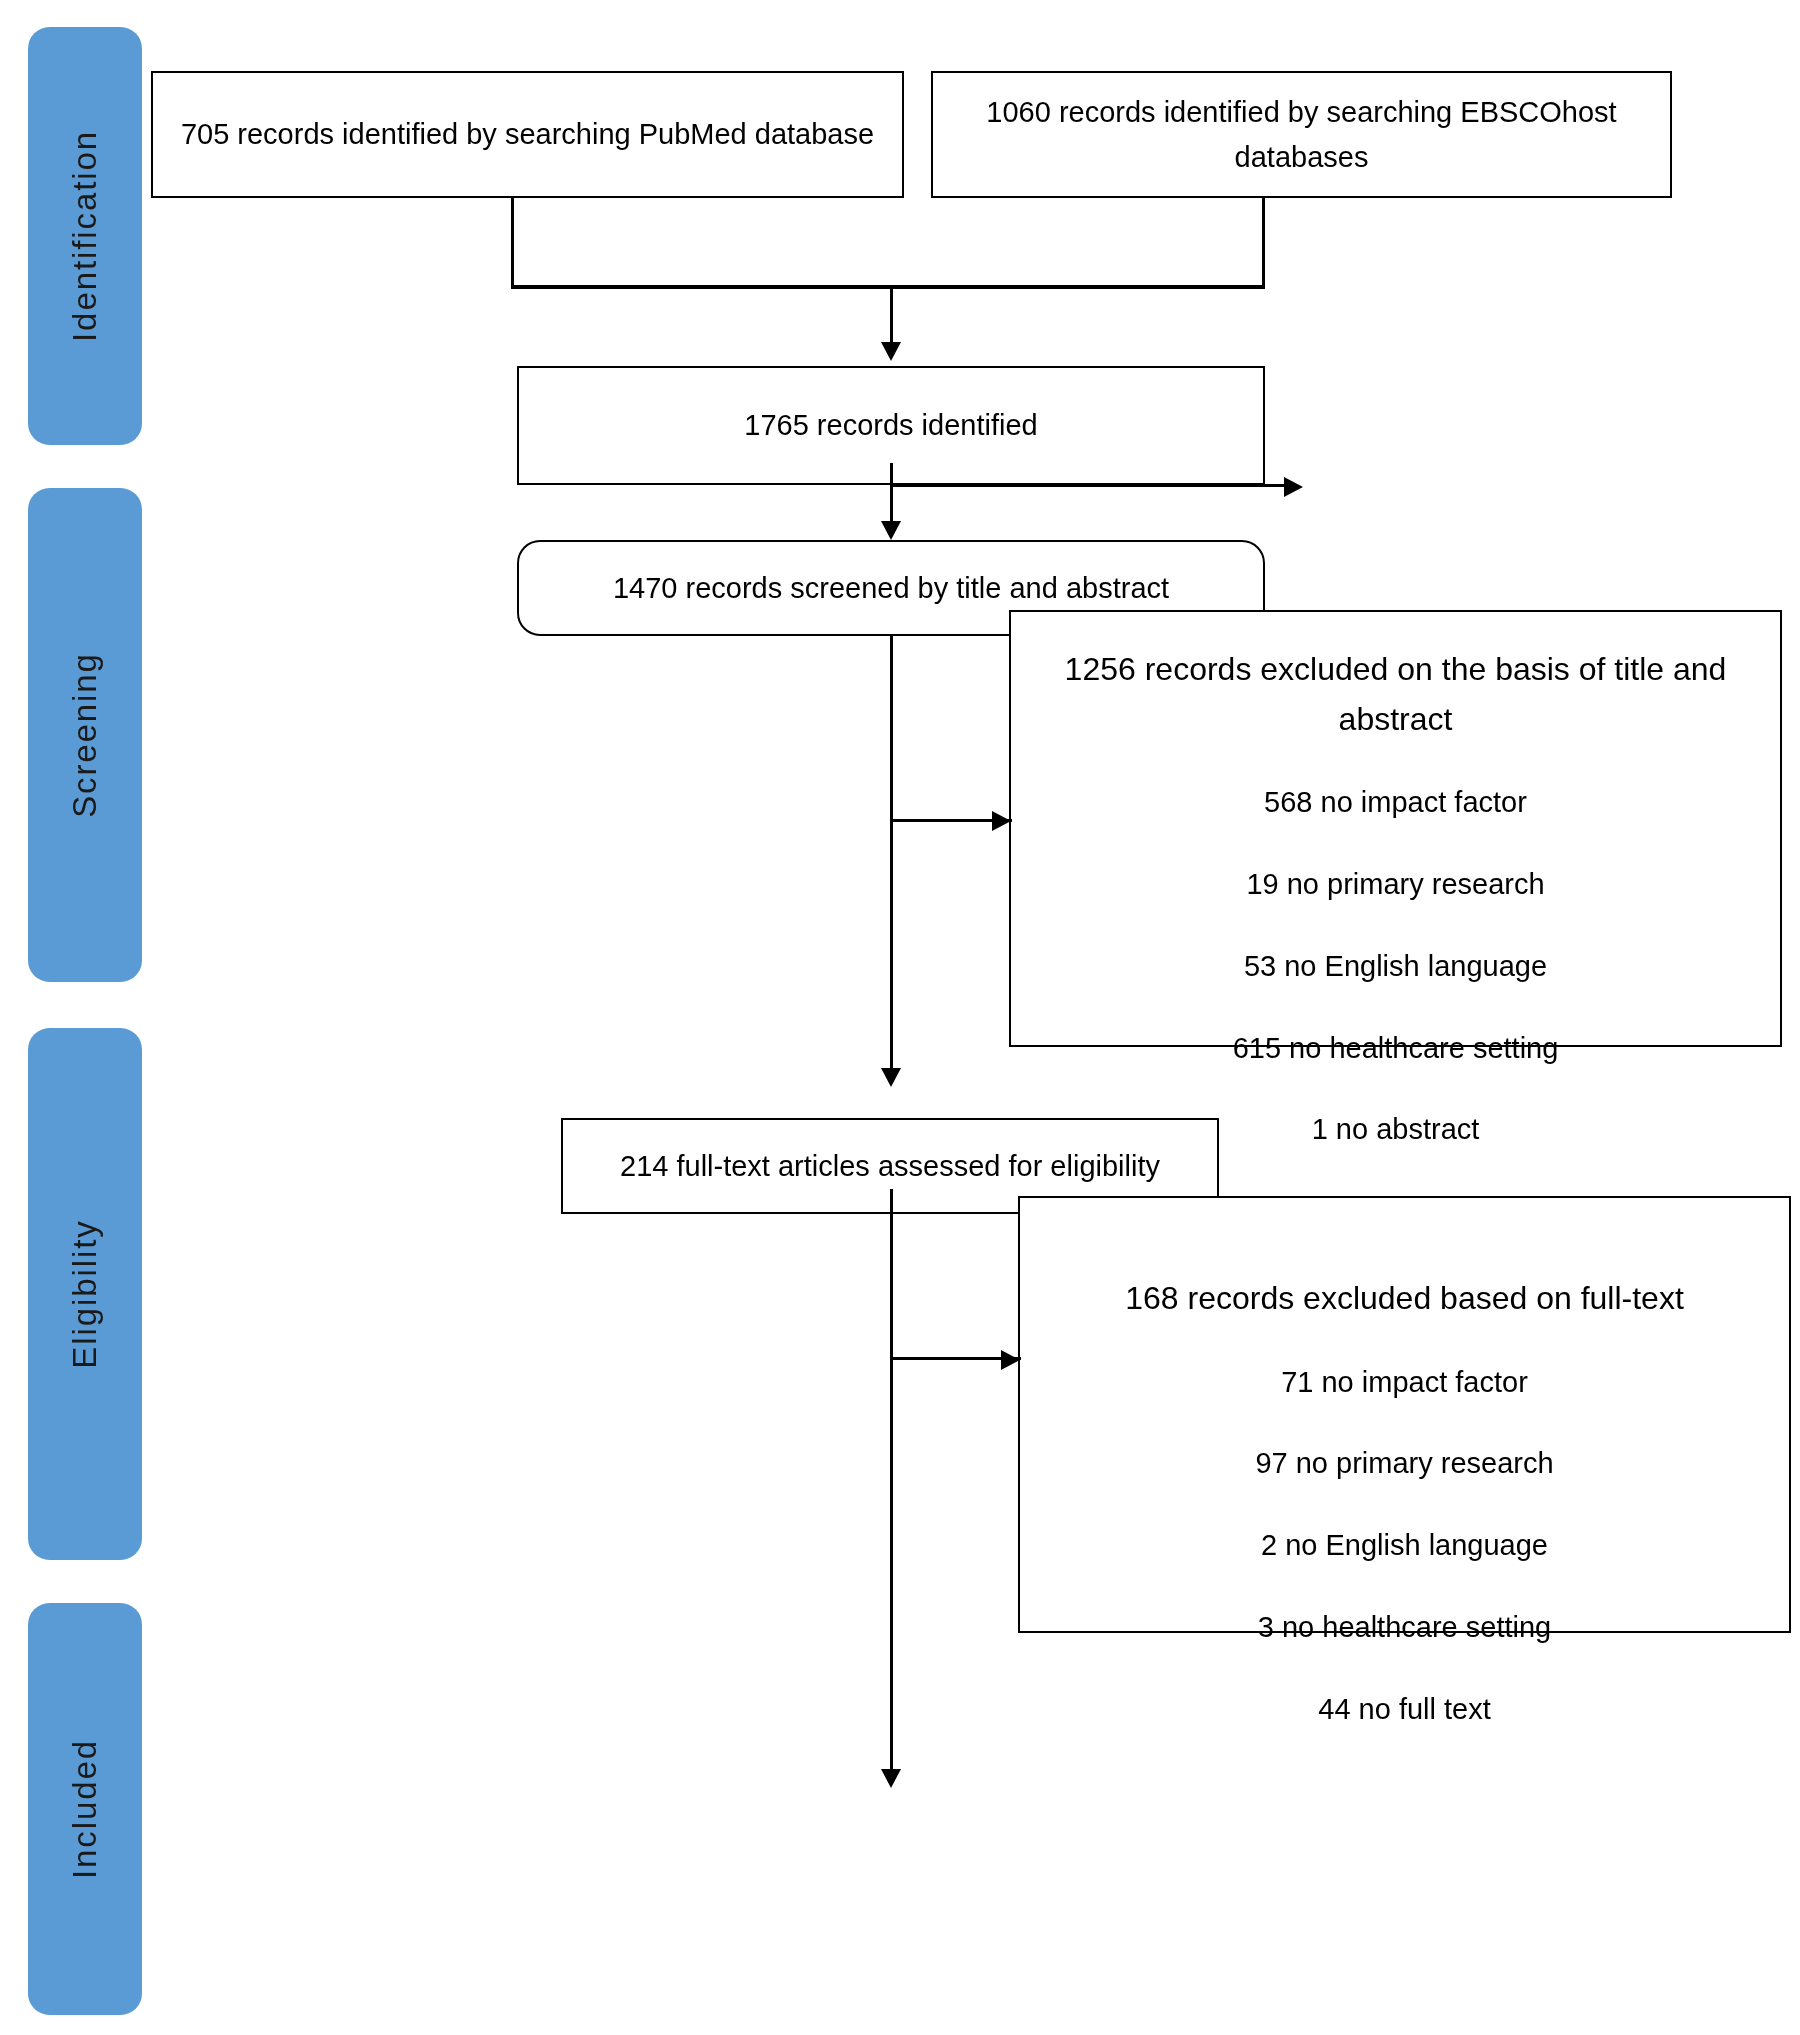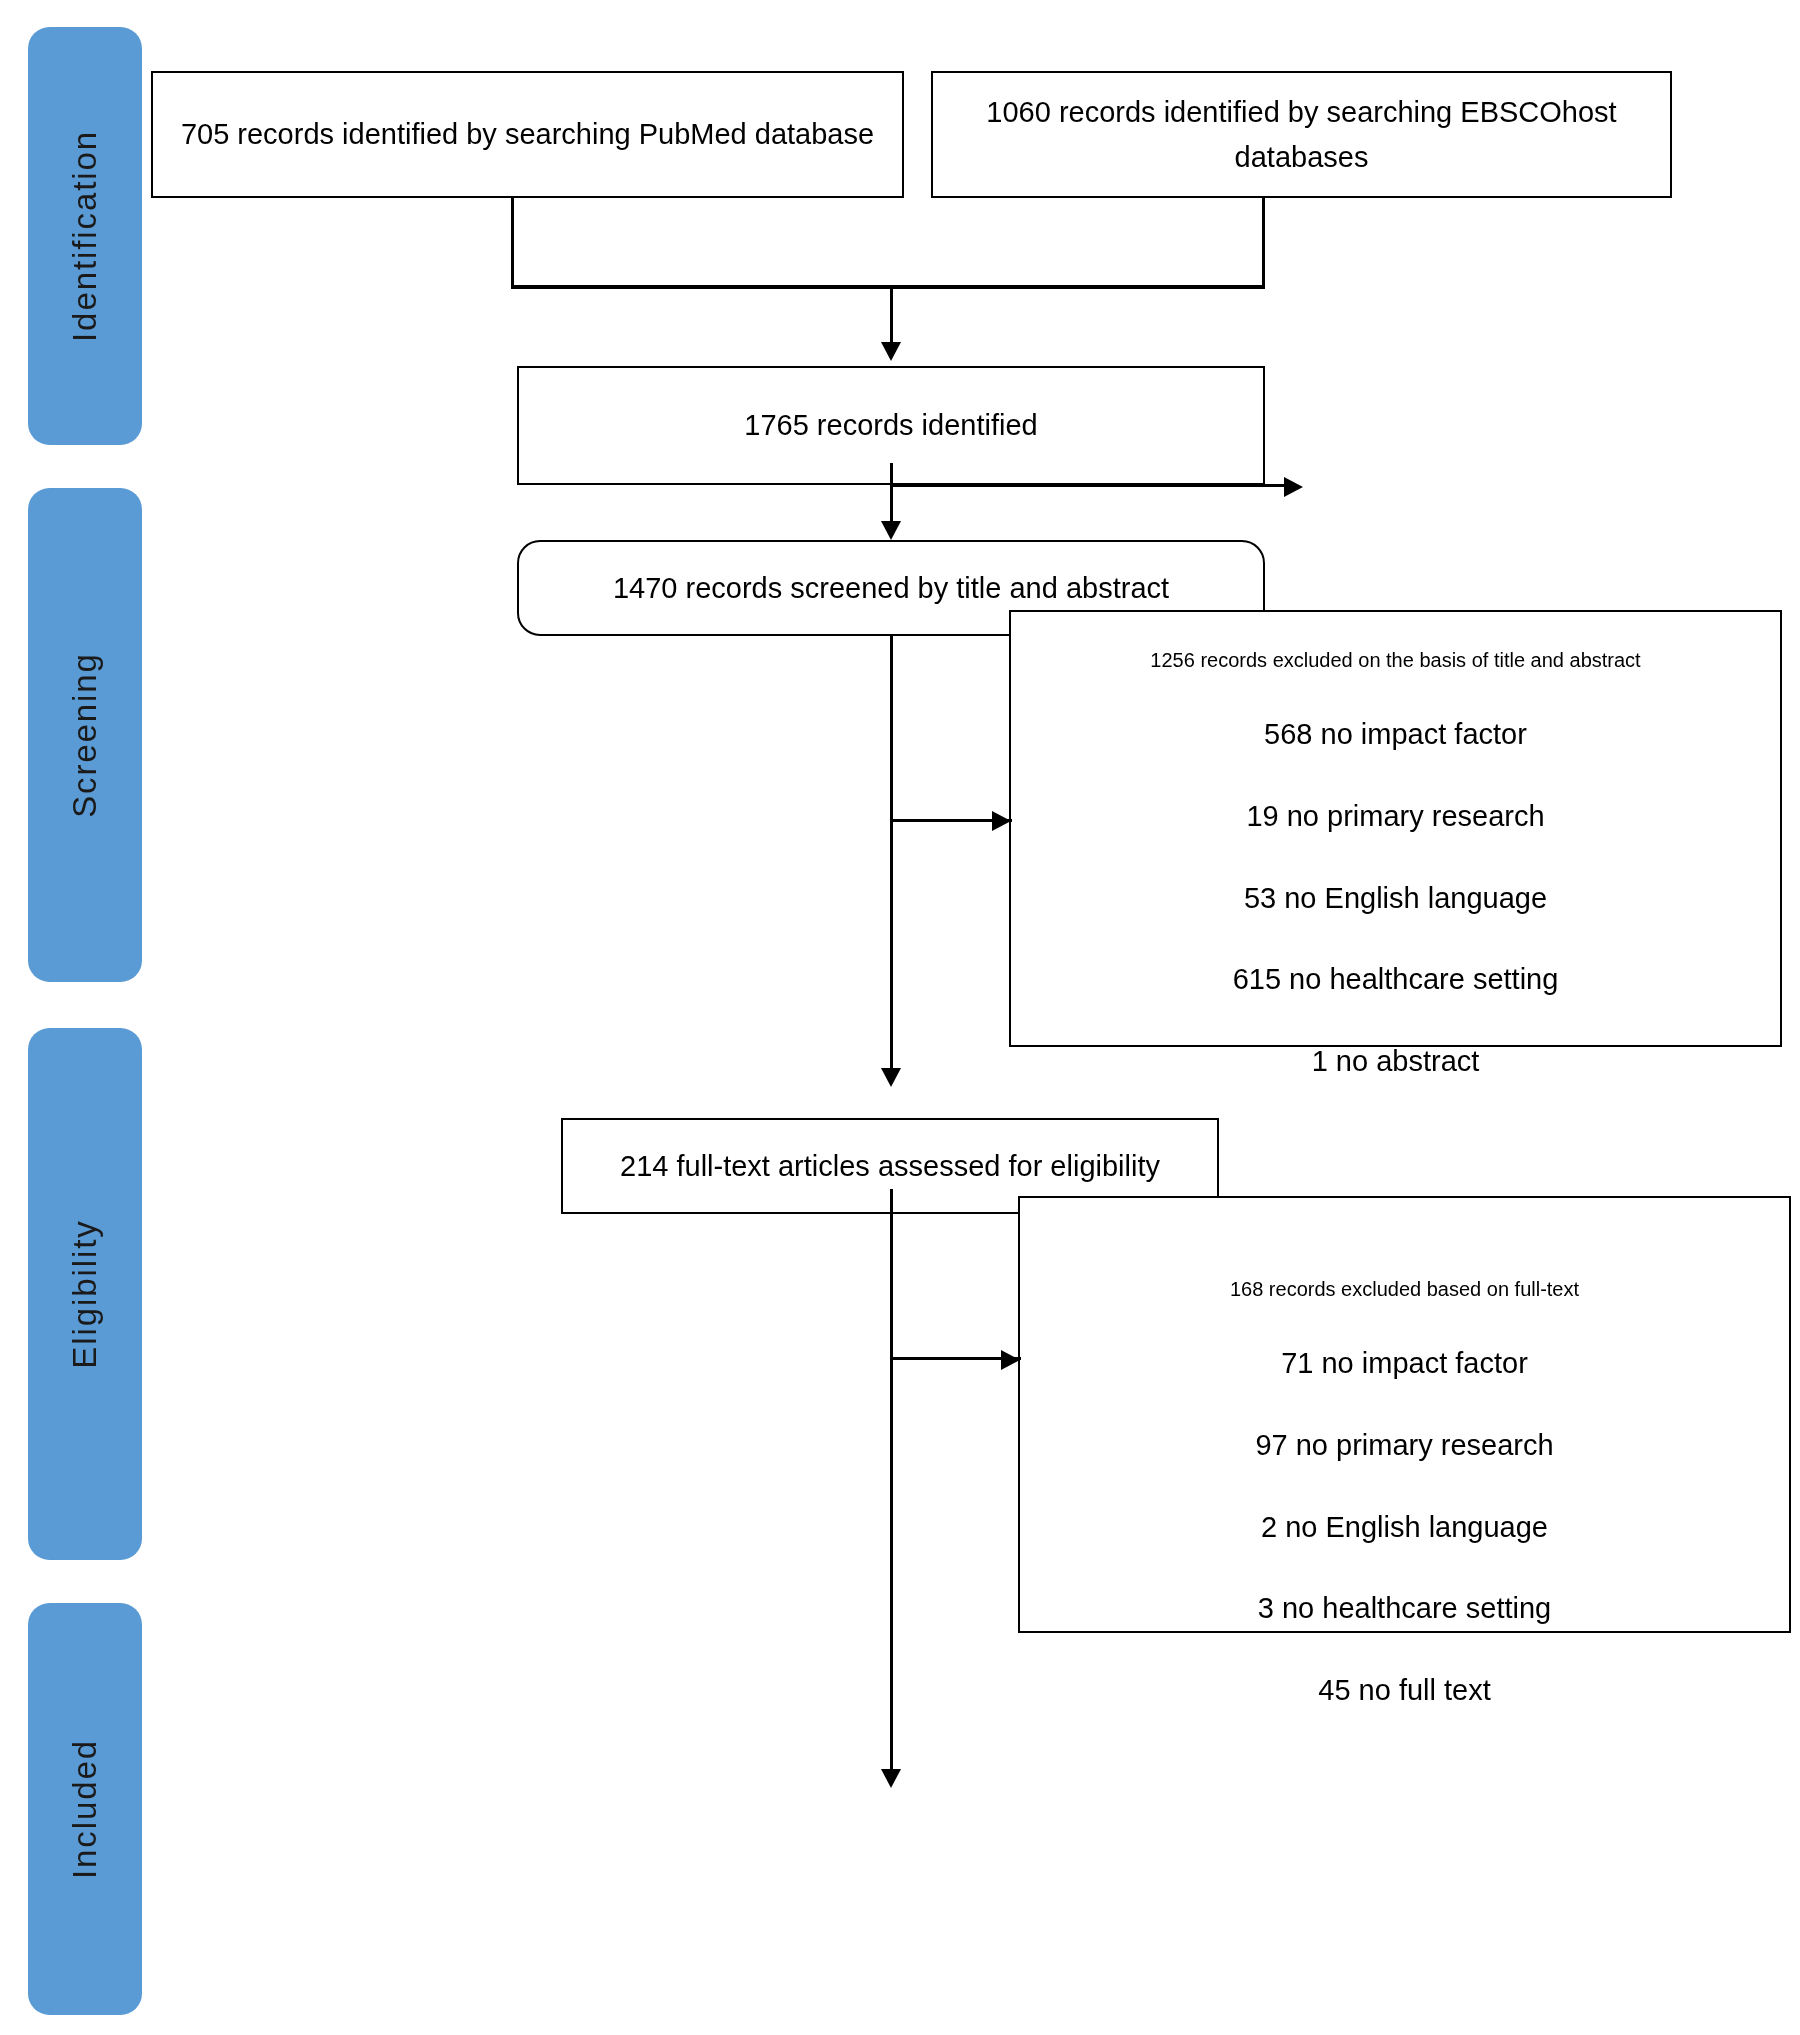--- a/index.html
+++ b/index.html
@@ -61,21 +61,21 @@
     display: block;
     padding: 0;
   }
   .excl-inner {
     position: absolute;
     left: 0;
     right: 0;
     text-align: center;
   }
   .excl-head {
-    font-size: 20px;
+    font-size: 32px;
     line-height: 1.55;
     white-space: pre-line;
   }
   .excl-list {
     margin-top: 33px;
   }
   .excl-list div {
     font-size: 29px;
     line-height: 1.58;
     margin-top: 36px;
@@ -187,21 +187,21 @@
   </div>
 
   <div class="node excl" style="left:1018px; top:1196px; width:773px; height:437px;">
     <div class="excl-inner" style="top:76px;">
       <div class="excl-head">168 records excluded based on full-text</div>
       <div class="excl-list">
         <div>71 no impact factor</div>
         <div>97 no primary research</div>
         <div>2 no English language</div>
         <div>3 no healthcare setting</div>
-        <div>45 no full text</div>
+        <div>44 no full text</div>
       </div>
     </div>
   </div>
 
   <div class="vline" style="left:890px; top:1189px; height:589px;"></div>
   <div class="hline" style="left:890px; top:1357px; width:131px;"></div>
   <div class="arrow-right" style="left:1001px; top:1350px;"></div>
   <div class="arrow-down" style="left:881px; top:1769px;"></div>
 
 

